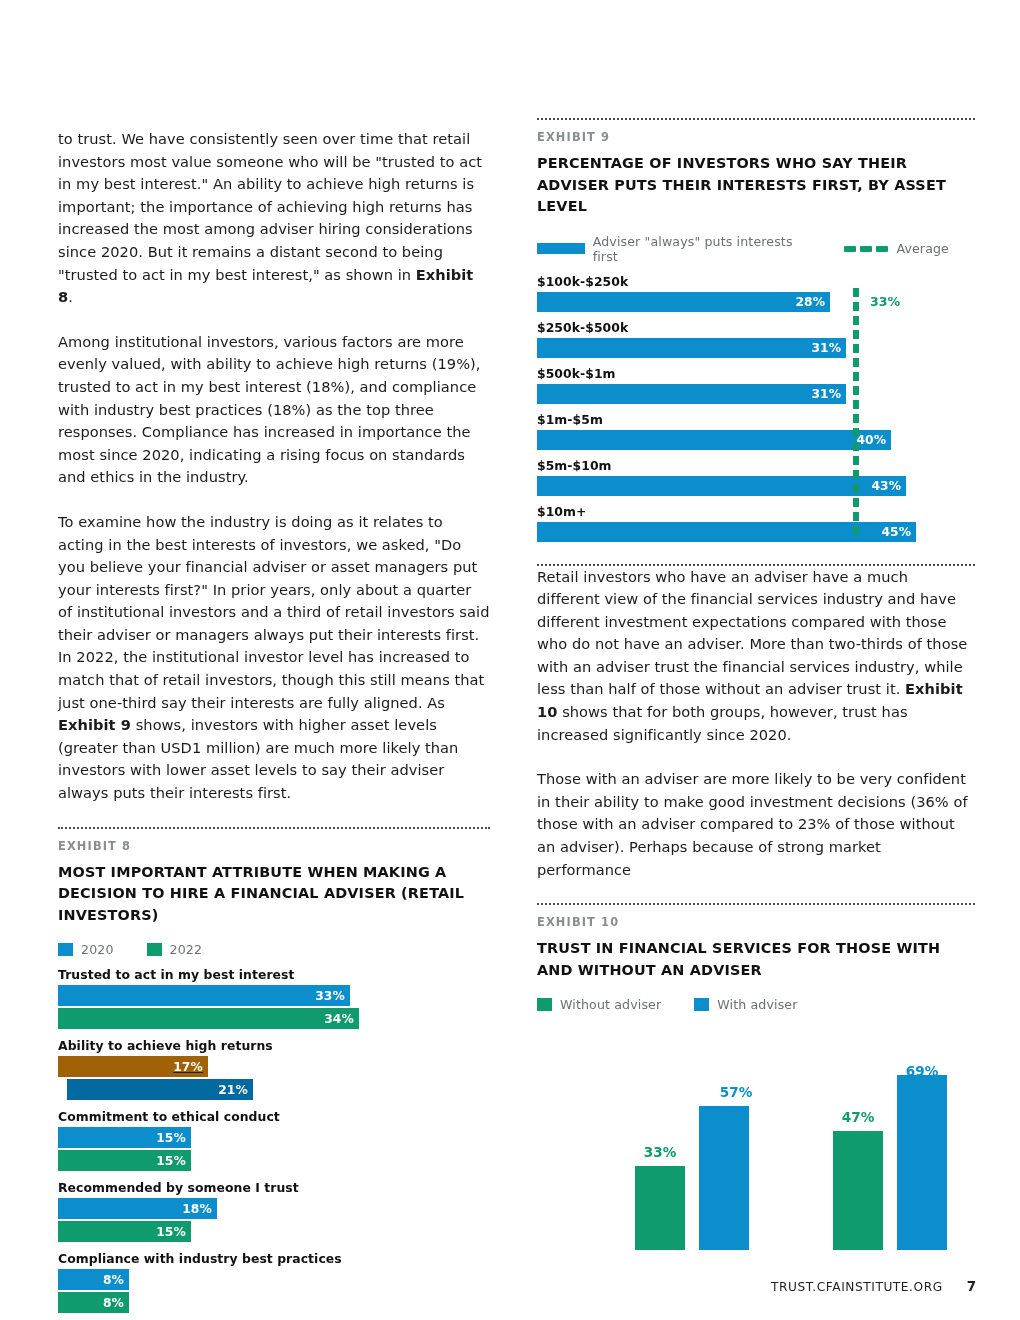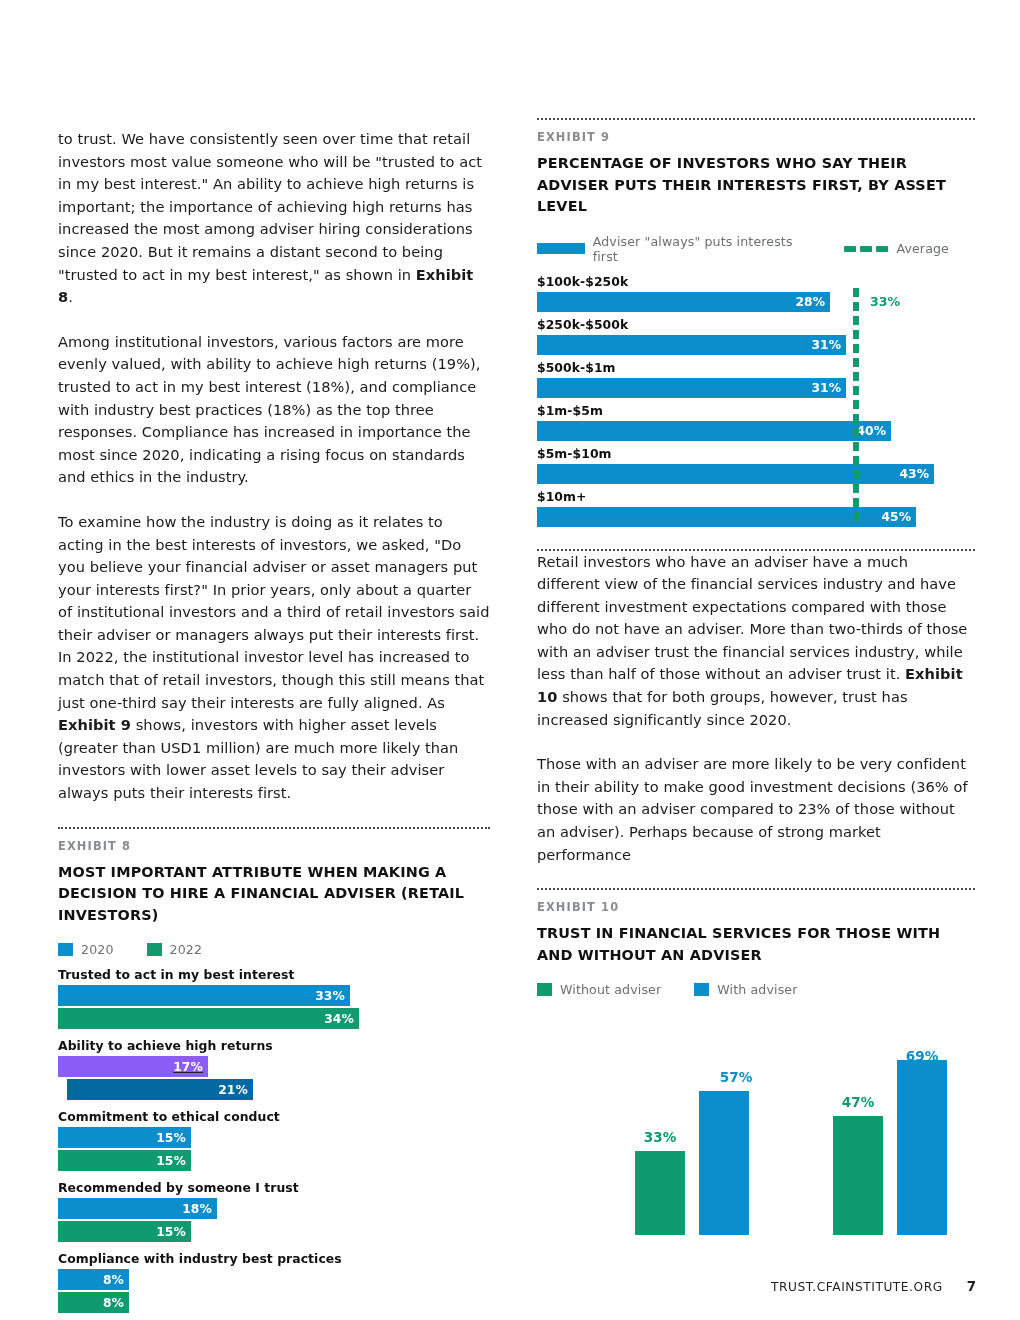--- a/index.html
+++ b/index.html
@@ -56,21 +56,21 @@
   .e8 .bar{
     height:21px;display:flex;align-items:center;justify-content:flex-end;
     margin-bottom:2px;box-sizing:border-box;padding-right:5px;
   }
   .e8 .bar span{
     color:#ffffff;font-size:12.3px;font-weight:700;letter-spacing:.01em;
   }
 
   
   .e9{position:relative;}
-  .e9 .grp{margin-bottom:2px;}
+  .e9 .grp{margin-bottom:8px;}
   .e9 .cat{
     font-size:12.4px;font-weight:700;color:#111;margin:0 0 3px 0;
     letter-spacing:.005em;
   }
   .e9 .bar{
     height:20px;display:flex;align-items:center;justify-content:flex-end;
     padding-right:5px;box-sizing:border-box;background:#0b8ecb;
     margin-bottom:5px;
   }
   .e9 .bar span{color:#fff;font-size:12.3px;font-weight:700;}
@@ -138,21 +138,21 @@
             <div class="cat">Trusted to act in my best interest</div>
             <div class="bar" style="background: rgb(11, 142, 203); width: 292px;">
               <span>33%</span>
             </div>
             <div class="bar" style="background: rgb(15, 155, 110); width: 301px;">
               <span>34%</span>
             </div>
           </div>
           <div class="grp">
             <div class="cat">Ability to achieve high returns</div>
-            <div class="bar" style="background: #8b5cf6; width: 150px; text-decoration: underline;">
+            <div class="bar" style="background: #a16207; width: 150px; text-decoration: underline;">
               <span>17%</span>
             </div>
             <div class="bar" style="background: #0369a1; width: 186px; margin-left: 9px;">
               <span>21%</span>
             </div>
           </div>
           <div class="grp">
             <div class="cat">Commitment to ethical conduct</div>
             <div class="bar" style="background: rgb(11, 142, 203); width: 133px;">
               <span>15%</span>
@@ -225,21 +225,21 @@
             </div>
           </div>
           <div class="grp">
             <div class="cat">$1m-$5m</div>
             <div class="bar" style="width: 354px;">
               <span>40%</span>
             </div>
           </div>
           <div class="grp">
             <div class="cat">$5m-$10m</div>
-            <div class="bar" style="width: 397px;">
+            <div class="bar" style="width: 369px;">
               <span>43%</span>
             </div>
           </div>
           <div class="grp">
             <div class="cat">$10m+</div>
             <div class="bar" style="width: 379px;">
               <span>45%</span>
             </div>
           </div>
           <div class="avgline" style="left: 316px; background: repeating-linear-gradient(rgb(15, 155, 110) 0px, rgb(15, 155, 110) 9px, transparent 9px, transparent 14px);"></div>

